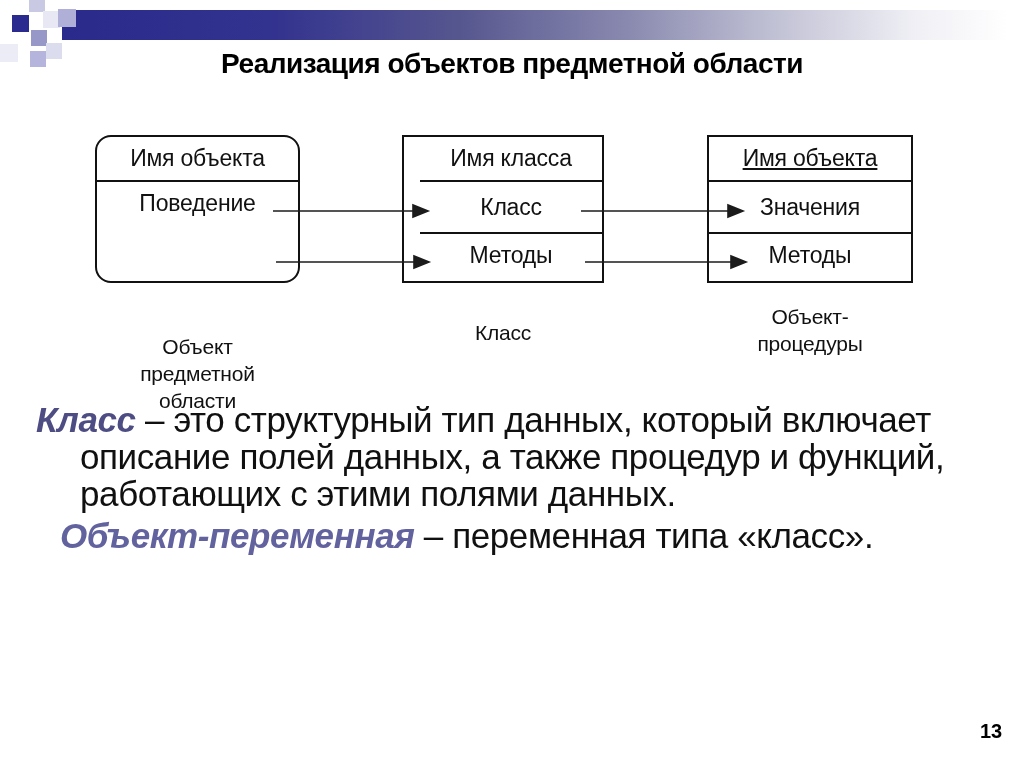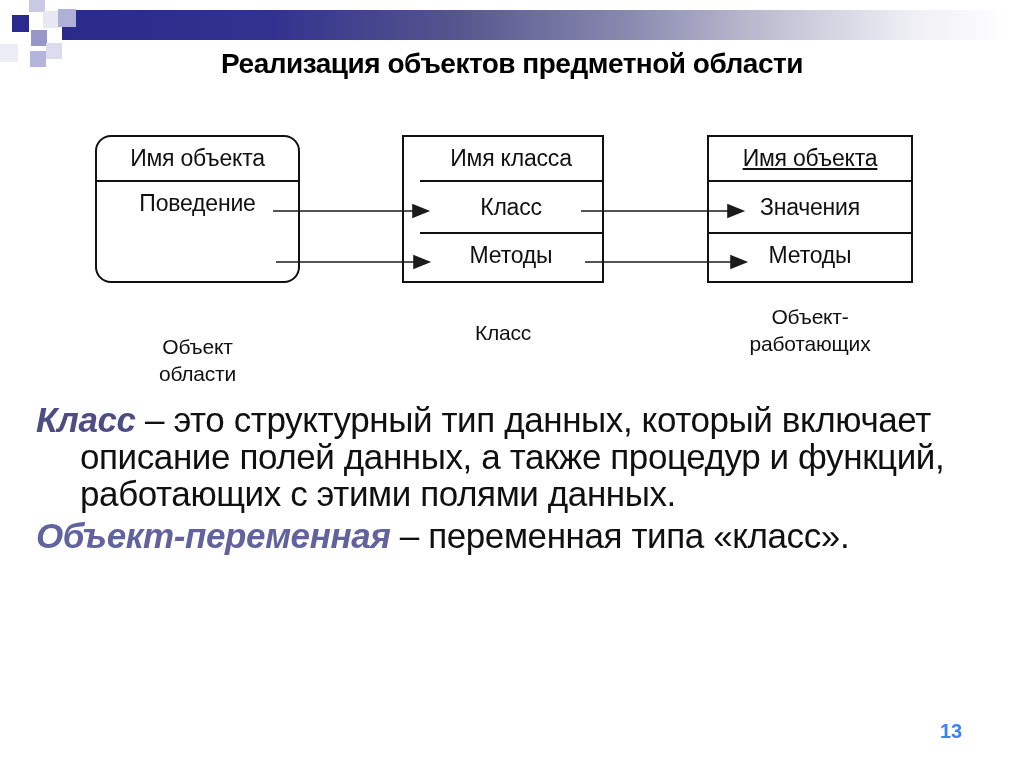--- a/index.html
+++ b/index.html
@@ -49,24 +49,24 @@
   
   .bodytext {
     position:absolute; left:36px; top:401px; width:930px;
     font-size:35px; line-height:37px; letter-spacing:-0.4px; color:#101010;
   }
   .bodytext p { margin:0 0 5px 0; padding-left:44px; text-indent:-44px; }
   .bodytext p.p2 { margin-bottom:7px; }
   .term { font-weight:bold; font-style:italic; }
   .term-class   { color:var(--term_class,   #4d4d84); }
   .term-methods { color:var(--term_methods, #7070ae); }
-  .term-objvar  { color:var(--term_objvar,  #62629f); }
+  .term-objvar  { color:var(--term_objvar,  #62629f);margin-left:24px; }
   
   .page-number {
-    position:absolute; left:940px; top:720px; font-size:20px; font-weight:bold; color:#3b82f6;
+    position:absolute; left:980px; top:720px; font-size:20px; font-weight:bold; color:#000000;
   }
 </style>
 </head>
 <body>
 
 <div class="slide">
 
   <div class="top-bar"></div>
   <div class="decor-sq" style="left:29px; top:0;  width:16px; height:12px; background:#c9c9e4;"></div>
   <div class="decor-sq" style="left:43px; top:11px; width:17px; height:17px; background:#e8e8f4;"></div>
@@ -78,40 +78,41 @@
   <div class="decor-sq" style="left:30px; top:51px; width:16px; height:16px; background:#b4b4dc;"></div>
 
   <div class="title">Реализация объектов предметной области</div>
 
   <div class="box box-left">
     <div class="row row1">Имя объекта</div>
     <div class="row row3">Поведение</div>
   </div>
   <div class="caption caption-left">
     <span>Объект</span>
+    <span>предметной</span>
     <span>области</span>
   </div>
 
   <div class="box box-mid">
     <div class="row row1">Имя класса</div>
     <div class="row row2">Класс</div>
     <div class="row row3">Методы</div>
   </div>
   <div class="caption caption-mid">
     <span>Класс</span>
   </div>
 
   <div class="box box-right">
     <div class="row row1 underlined">Имя объекта</div>
     <div class="row row2">Значения</div>
     <div class="row row3">Методы</div>
   </div>
   <div class="caption caption-right">
     <span>Объект-</span>
-    <span>работающих</span>
+    <span>процедуры</span>
   </div>
 
   <svg class="arrows" viewBox="0 0 1024 767" xmlns="http://www.w3.org/2000/svg">
     <g stroke="#1b1b1b" stroke-width="1.6" fill="#1b1b1b">
       <line x1="273" y1="211" x2="414" y2="211"></line>
       <polygon points="428,211 413,205 413,217"></polygon>
       <line x1="276" y1="262" x2="415" y2="262"></line>
       <polygon points="429,262 414,256 414,268"></polygon>
       <line x1="581" y1="211" x2="729" y2="211"></line>
       <polygon points="743,211 728,205 728,217"></polygon>

